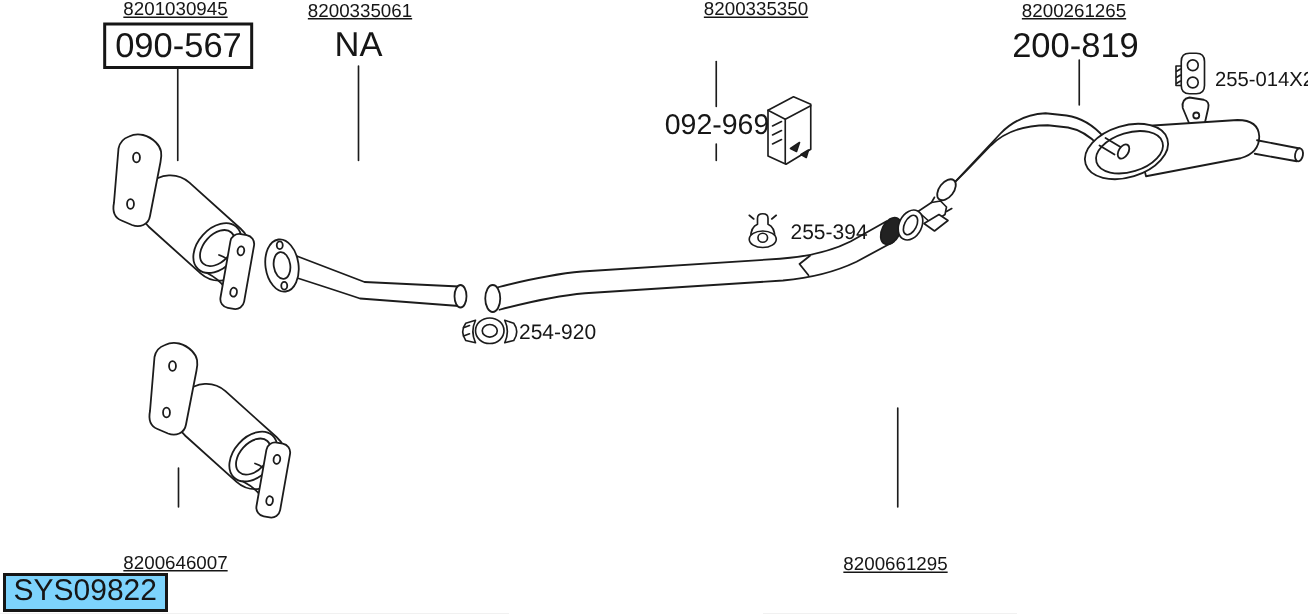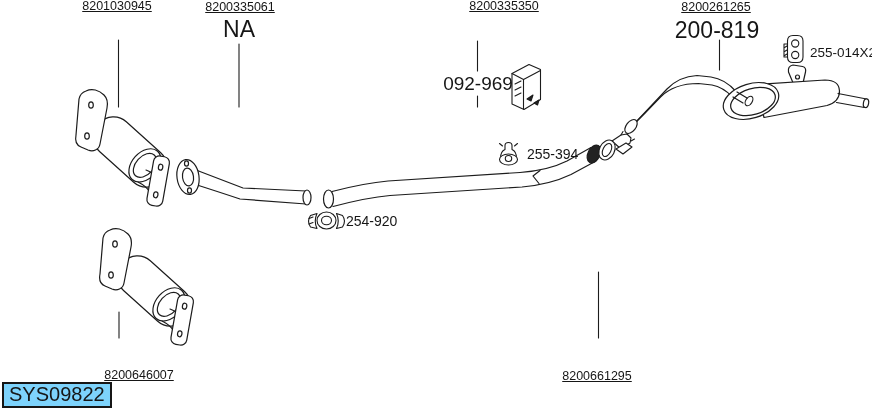--- a/index.html
+++ b/index.html
@@ -155,33 +155,34 @@
     <g stroke-width="1.1">
       <path d="M310.5 215.5 Q306.5 221 310.5 227 L317 228.5 Q313.5 221 317 213.5 Z" fill="#fff"></path>
       <path d="M342.5 215.5 Q346.5 221 342.5 227 L336.5 228.5 Q340 221 336.5 213.5 Z" fill="#fff"></path>
       <path d="M309 218.5 L313 217 M309 224 L313 222.5"></path>
       <ellipse cx="326.5" cy="220.5" rx="9.5" ry="8.5" fill="#fff"></ellipse>
       <ellipse cx="326.5" cy="220.5" rx="5" ry="4.2"></ellipse>
     </g>
   </svg>
 
   <div class="lbl xs cx" style="left:117px;top:0px;">8201030945</div>
+  <div class="lbl big boxed cx" style="left:119px;top:15px;">090-567</div>
 
   <div class="lbl xs cx" style="left:240px;top:1px;">8200335061</div>
   <div class="lbl big cx" style="left:239px;top:17px;">NA</div>
 
   <div class="lbl xs cx" style="left:504px;top:0px;">8200335350</div>
   <div class="lbl mid cx" style="left:478px;top:74px;">092-969</div>
 
   <div class="lbl xs cx" style="left:716px;top:1px;">8200261265</div>
   <div class="lbl big cx" style="left:717px;top:18px;">200-819</div>
 
   <div class="lbl" style="left:810px;top:46px;font-size:13.5px;">255-014X2</div>
   <div class="lbl sm" style="left:527px;top:147px;">255-394</div>
   <div class="lbl sm" style="left:346px;top:214px;">254-920</div>
 
-  <div class="lbl xs cx" style="left:117px;top:369px;margin-left:22px;">8200646007</div>
+  <div class="lbl xs cx" style="left:117px;top:369px;">8200646007</div>
 
   <div class="lbl xs cx" style="left:597px;top:370px;">8200661295</div>
 
   <div class="lbl sysbox" style="left:2px;top:382px;">SYS09822</div>
 
 </div>
 
 </body></html>

